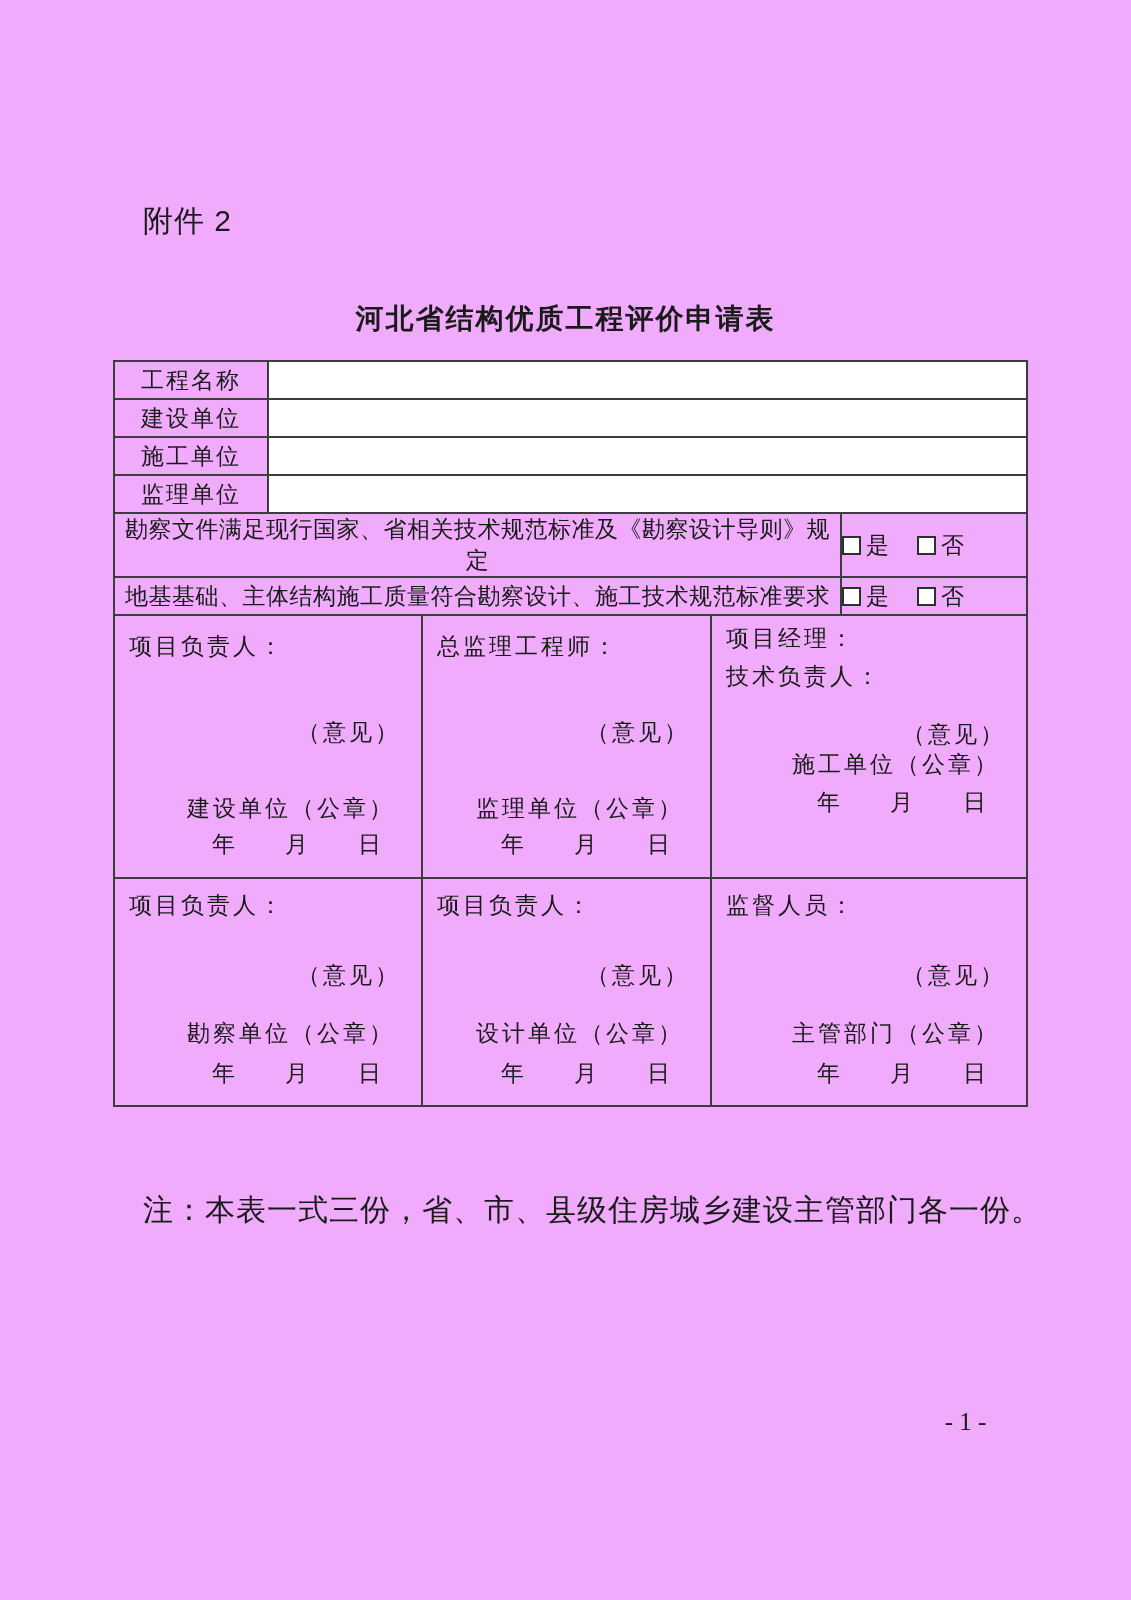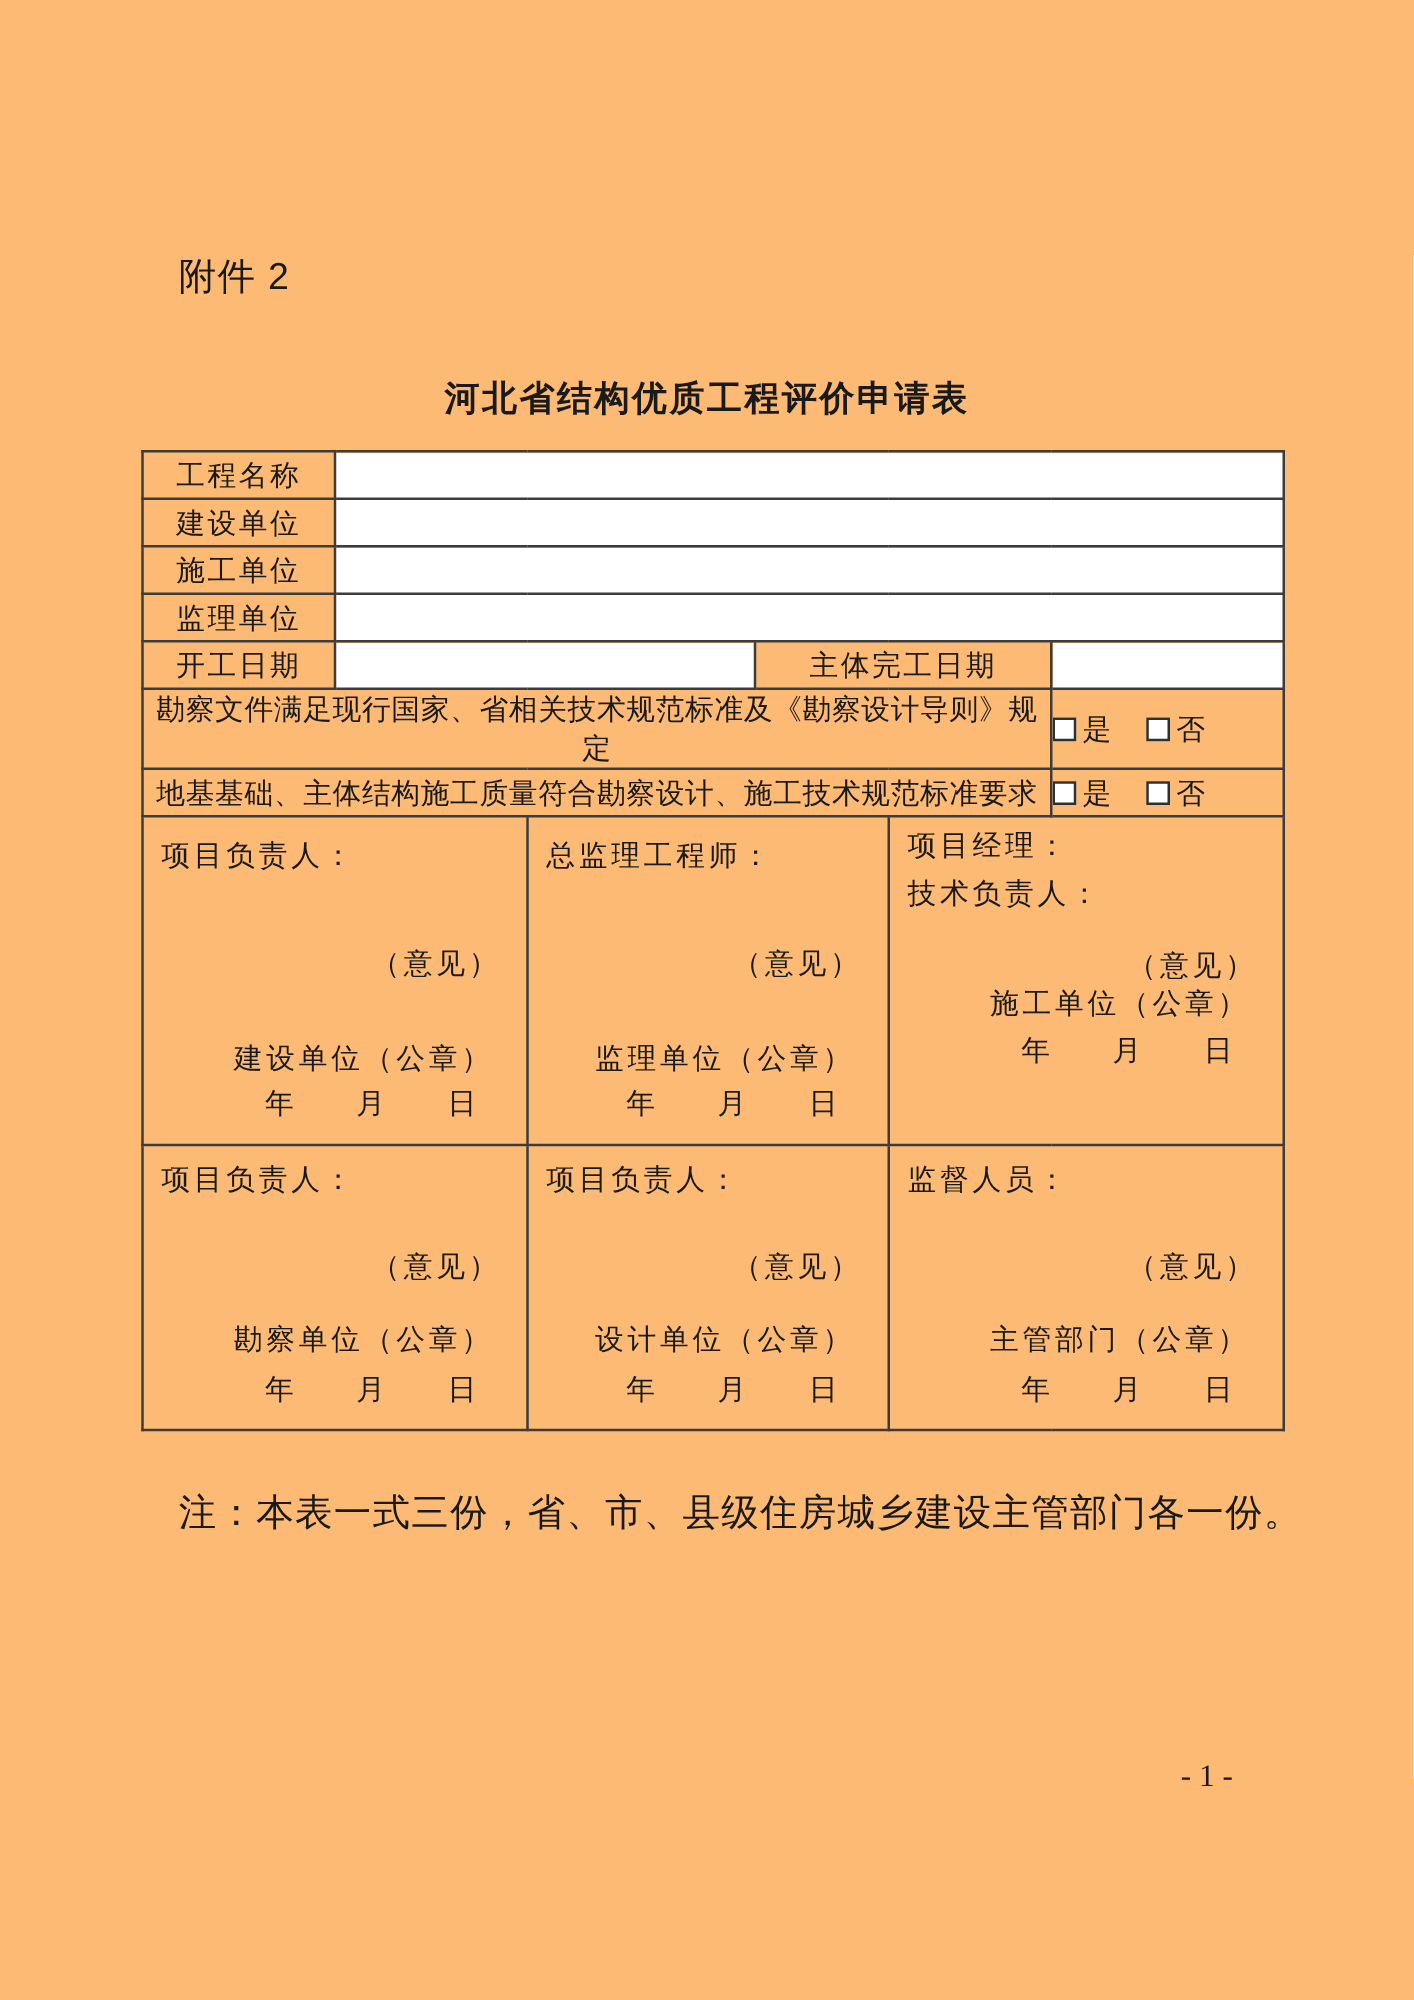--- a/index.html
+++ b/index.html
@@ -1,21 +1,21 @@
 <!DOCTYPE html>
 <html><head>
 <meta charset="utf-8">
 <style>
   * { box-sizing: border-box; }
   html, body { margin: 0; padding: 0; background: #ffffff; }
   .page {
     position: relative;
     width: 1131px;
     height: 1600px;
-    background: #fdba74;
+    background: #f0abfc;
     font-family: "Liberation Serif", "DejaVu Serif", serif;
     color: #1a1a1a;
     overflow: hidden;
   }
   .attachment {
     position: absolute;
     top: 201px;
     left: 143px;
     font-family: "Liberation Sans", "DejaVu Sans", sans-serif;
     font-size: 30px;
@@ -132,26 +132,20 @@
     </tr>
     <tr class="rb">
       <td class="lbl">施工单位</td>
       <td class="val" colspan="5"></td>
     </tr>
     <tr class="rb">
       <td class="lbl">监理单位</td>
       <td class="val" colspan="5"></td>
     </tr>
 
-    <tr class="rb">
-      <td class="lbl">开工日期</td>
-      <td class="val" colspan="2"></td>
-      <td class="lbl" colspan="2">主体完工日期</td>
-      <td class="val"></td>
-    </tr>
 
     <tr class="rb">
       <td class="stmt" colspan="5">勘察文件满足现行国家、省相关技术规范标准及《勘察设计导则》规定</td>
       <td class="chk">
         <span class="chk-group"><span class="cbx"></span><span>是</span></span><span class="chk-group"><span class="cbx"></span><span>否</span></span>
       </td>
     </tr>
     <tr class="rb">
       <td class="stmt" colspan="5">地基基础、主体结构施工质量符合勘察设计、施工技术规范标准要求</td>
       <td class="chk">

